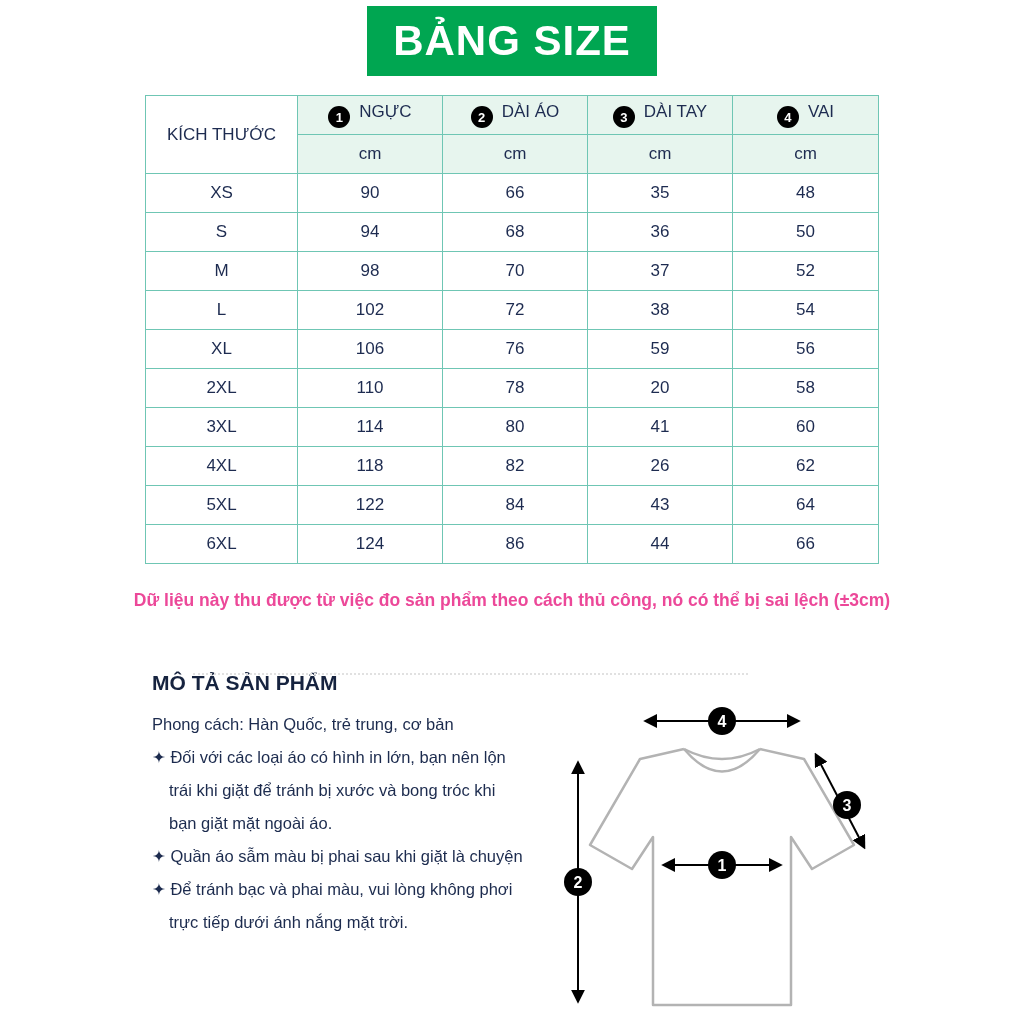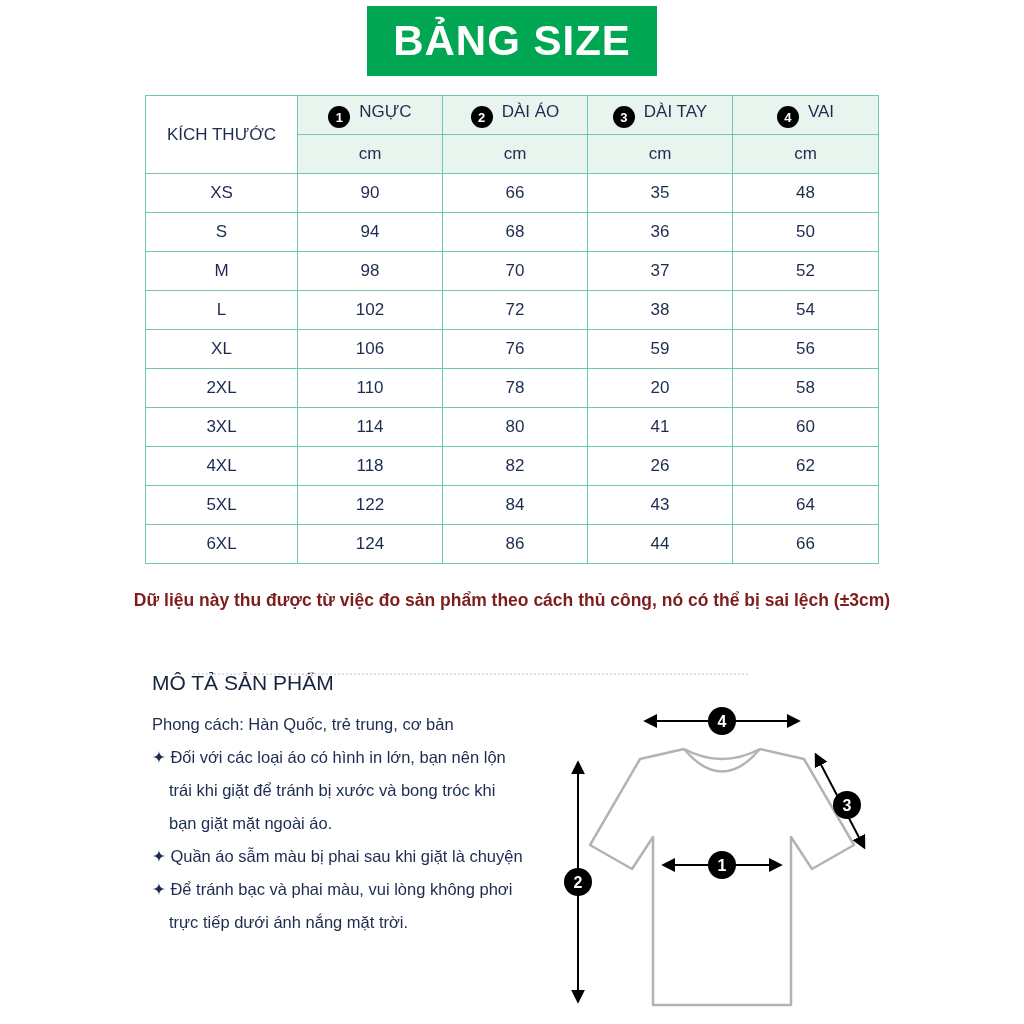--- a/index.html
+++ b/index.html
@@ -42,35 +42,35 @@
     align-items:center; justify-content:center;
     font-size:13px; font-weight:bold;
     margin-right:9px; vertical-align:-5px;
   }
 
   
   .note {
     margin-top:26px;
     text-align:center;
     font-weight:bold; font-size:17.5px;
-    color:#7f1d1d;
+    color:#ec4899;
   }
 
   
   .desc-section {
     display:flex; margin-top:60px; padding-left:152px;
     position:relative;
   }
   .faint-divider {
     position:absolute; left:193px; top:2px; width:555px;
     border-top:2px dotted #e1e1e1;
   }
   .desc-left { width:408px; flex:0 0 auto; }
   .desc-heading {
-    font-size:21px; font-weight:normal; color:#16233f;
+    font-size:21px; font-weight:bold; color:#16233f;
     margin:0 0 13px 0;
   }
   .desc-line {
     font-size:16.5px; line-height:33px; color:#1c2b4e;
     white-space:nowrap;
   }
   .desc-line.cont { padding-left:17px; }
 
   .diagram-wrap { margin-left:2px; margin-top:26px; }
   svg text.circ-label {

